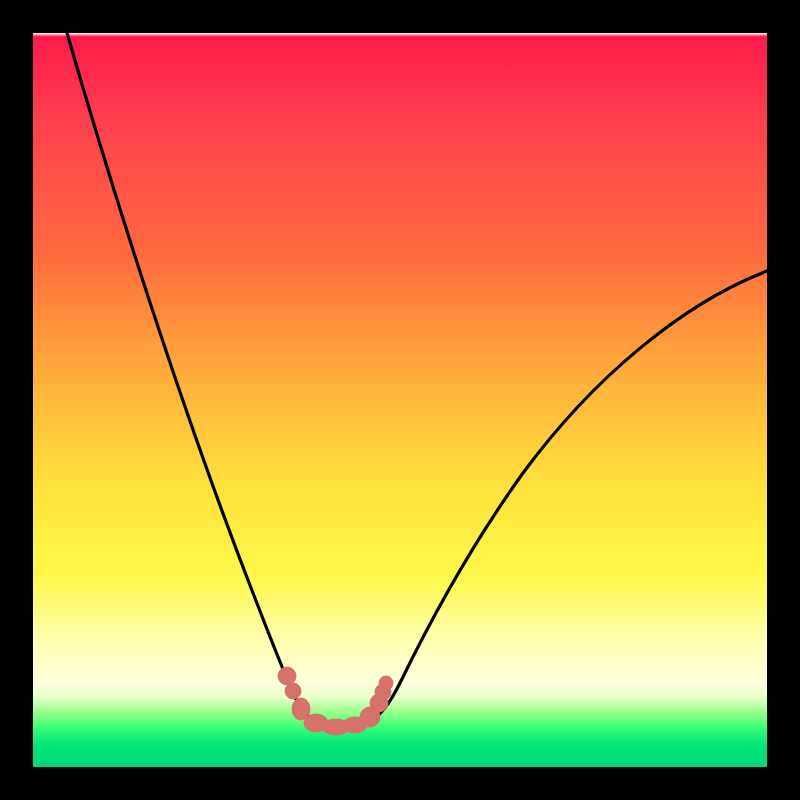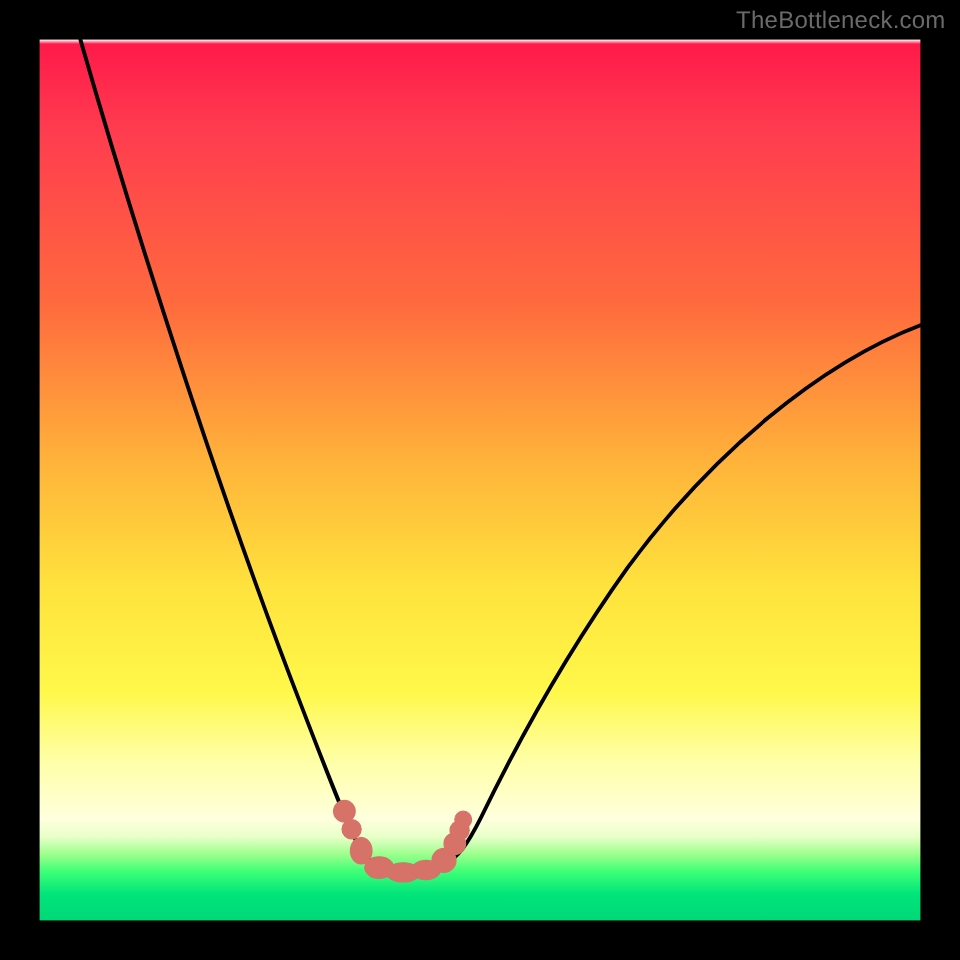--- a/index.html
+++ b/index.html
@@ -82,14 +82,13 @@
         <ellipse cx="283" cy="690" rx="12" ry="9"></ellipse>
         <ellipse cx="303" cy="694" rx="14" ry="8"></ellipse>
         <ellipse cx="322" cy="692" rx="12" ry="8"></ellipse>
         <ellipse cx="337" cy="684" rx="10" ry="10"></ellipse>
         <circle cx="346" cy="670" r="9"></circle>
         <circle cx="350" cy="659" r="8"></circle>
         <circle cx="353" cy="650" r="7"></circle>
       </g>
     </svg>
   </div>
-  <div class="watermark">TheBottleneck.com</div>
 </div>
 
 </body></html>

